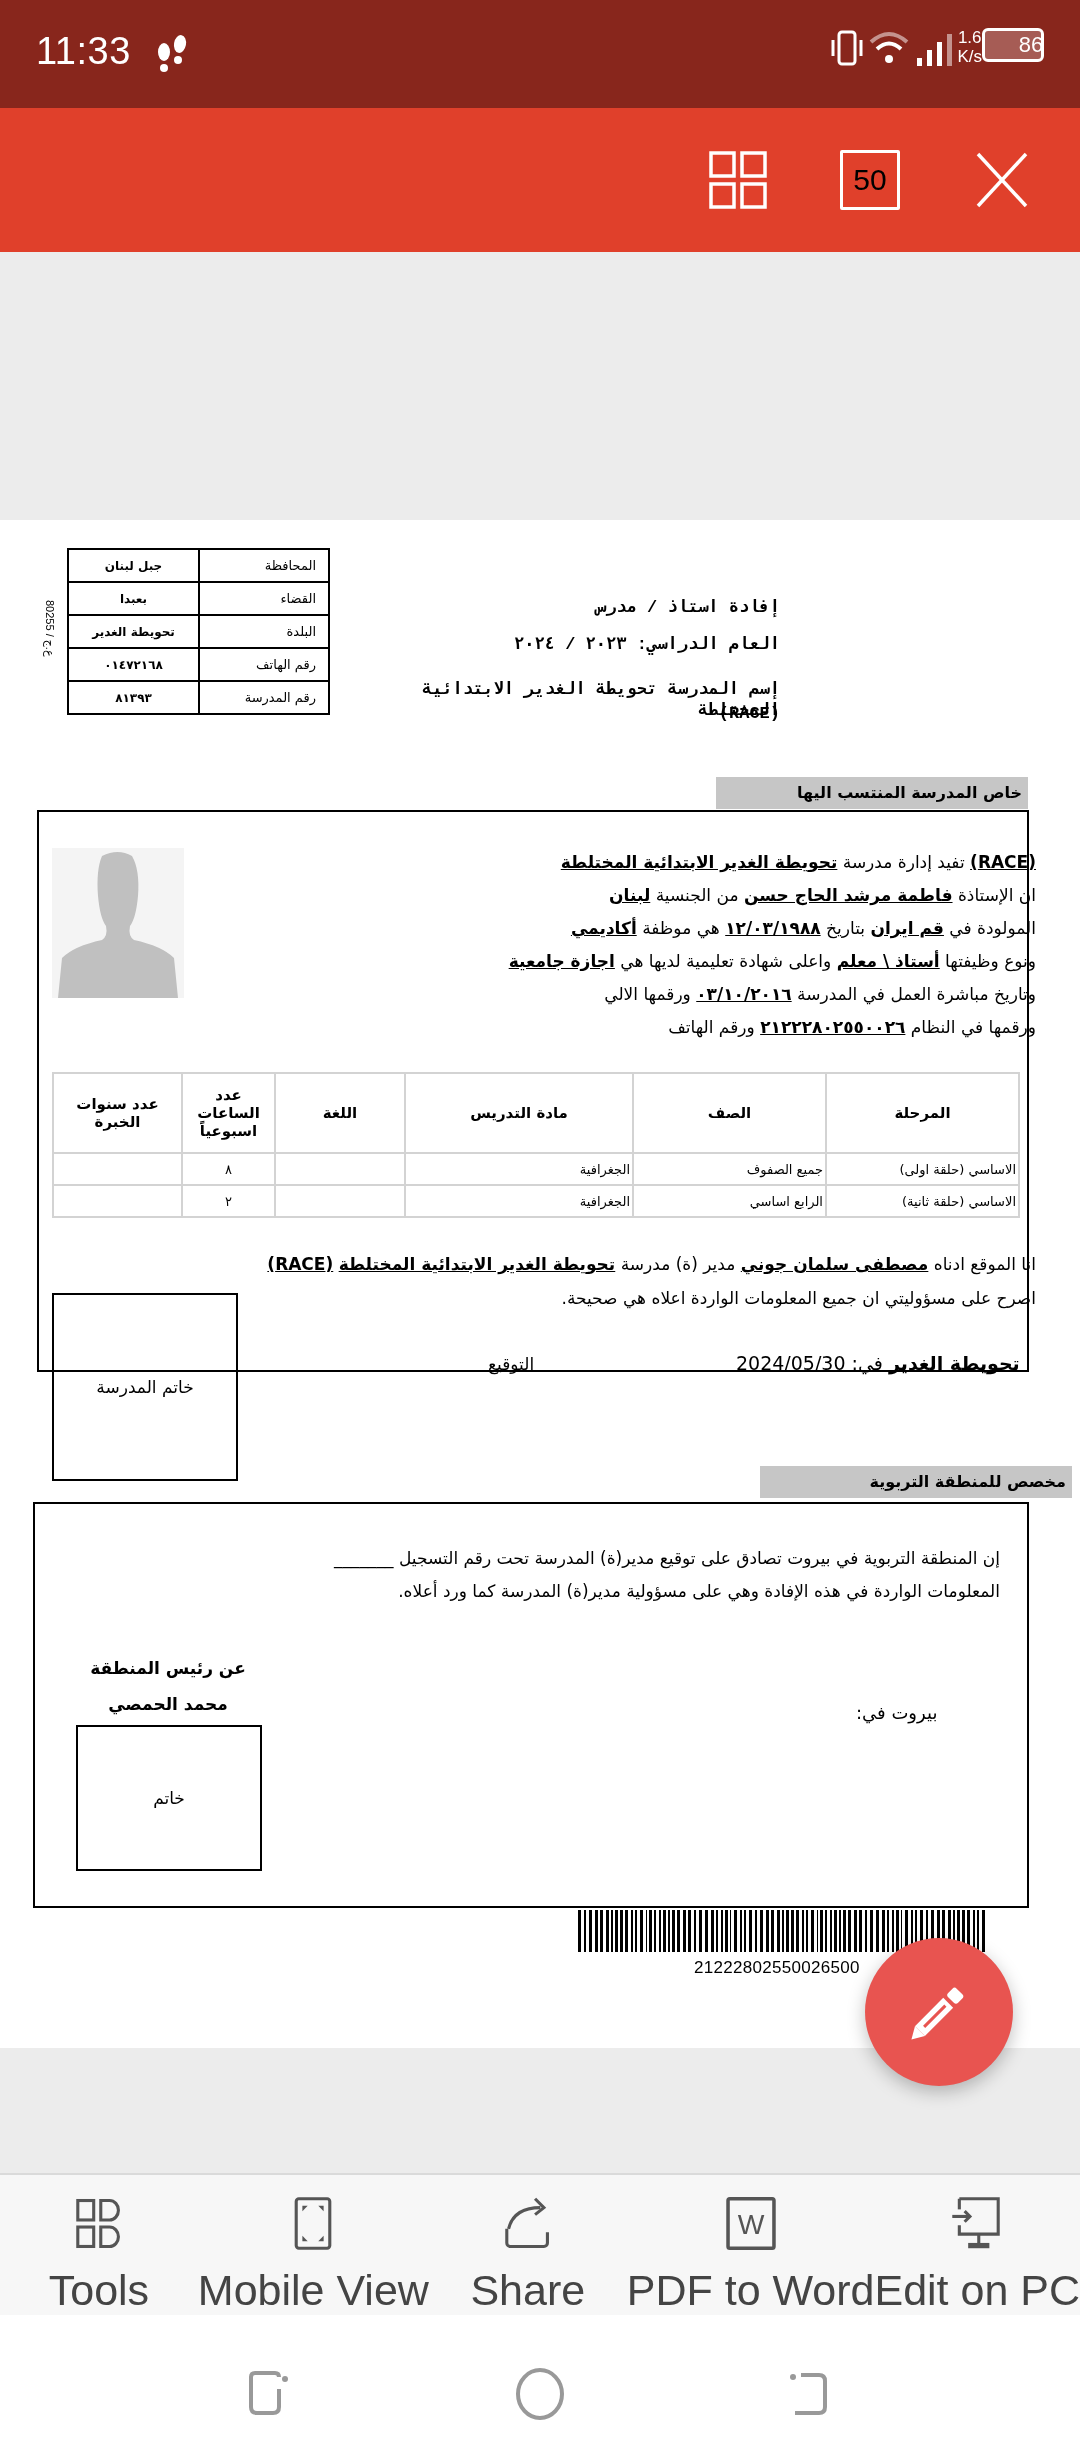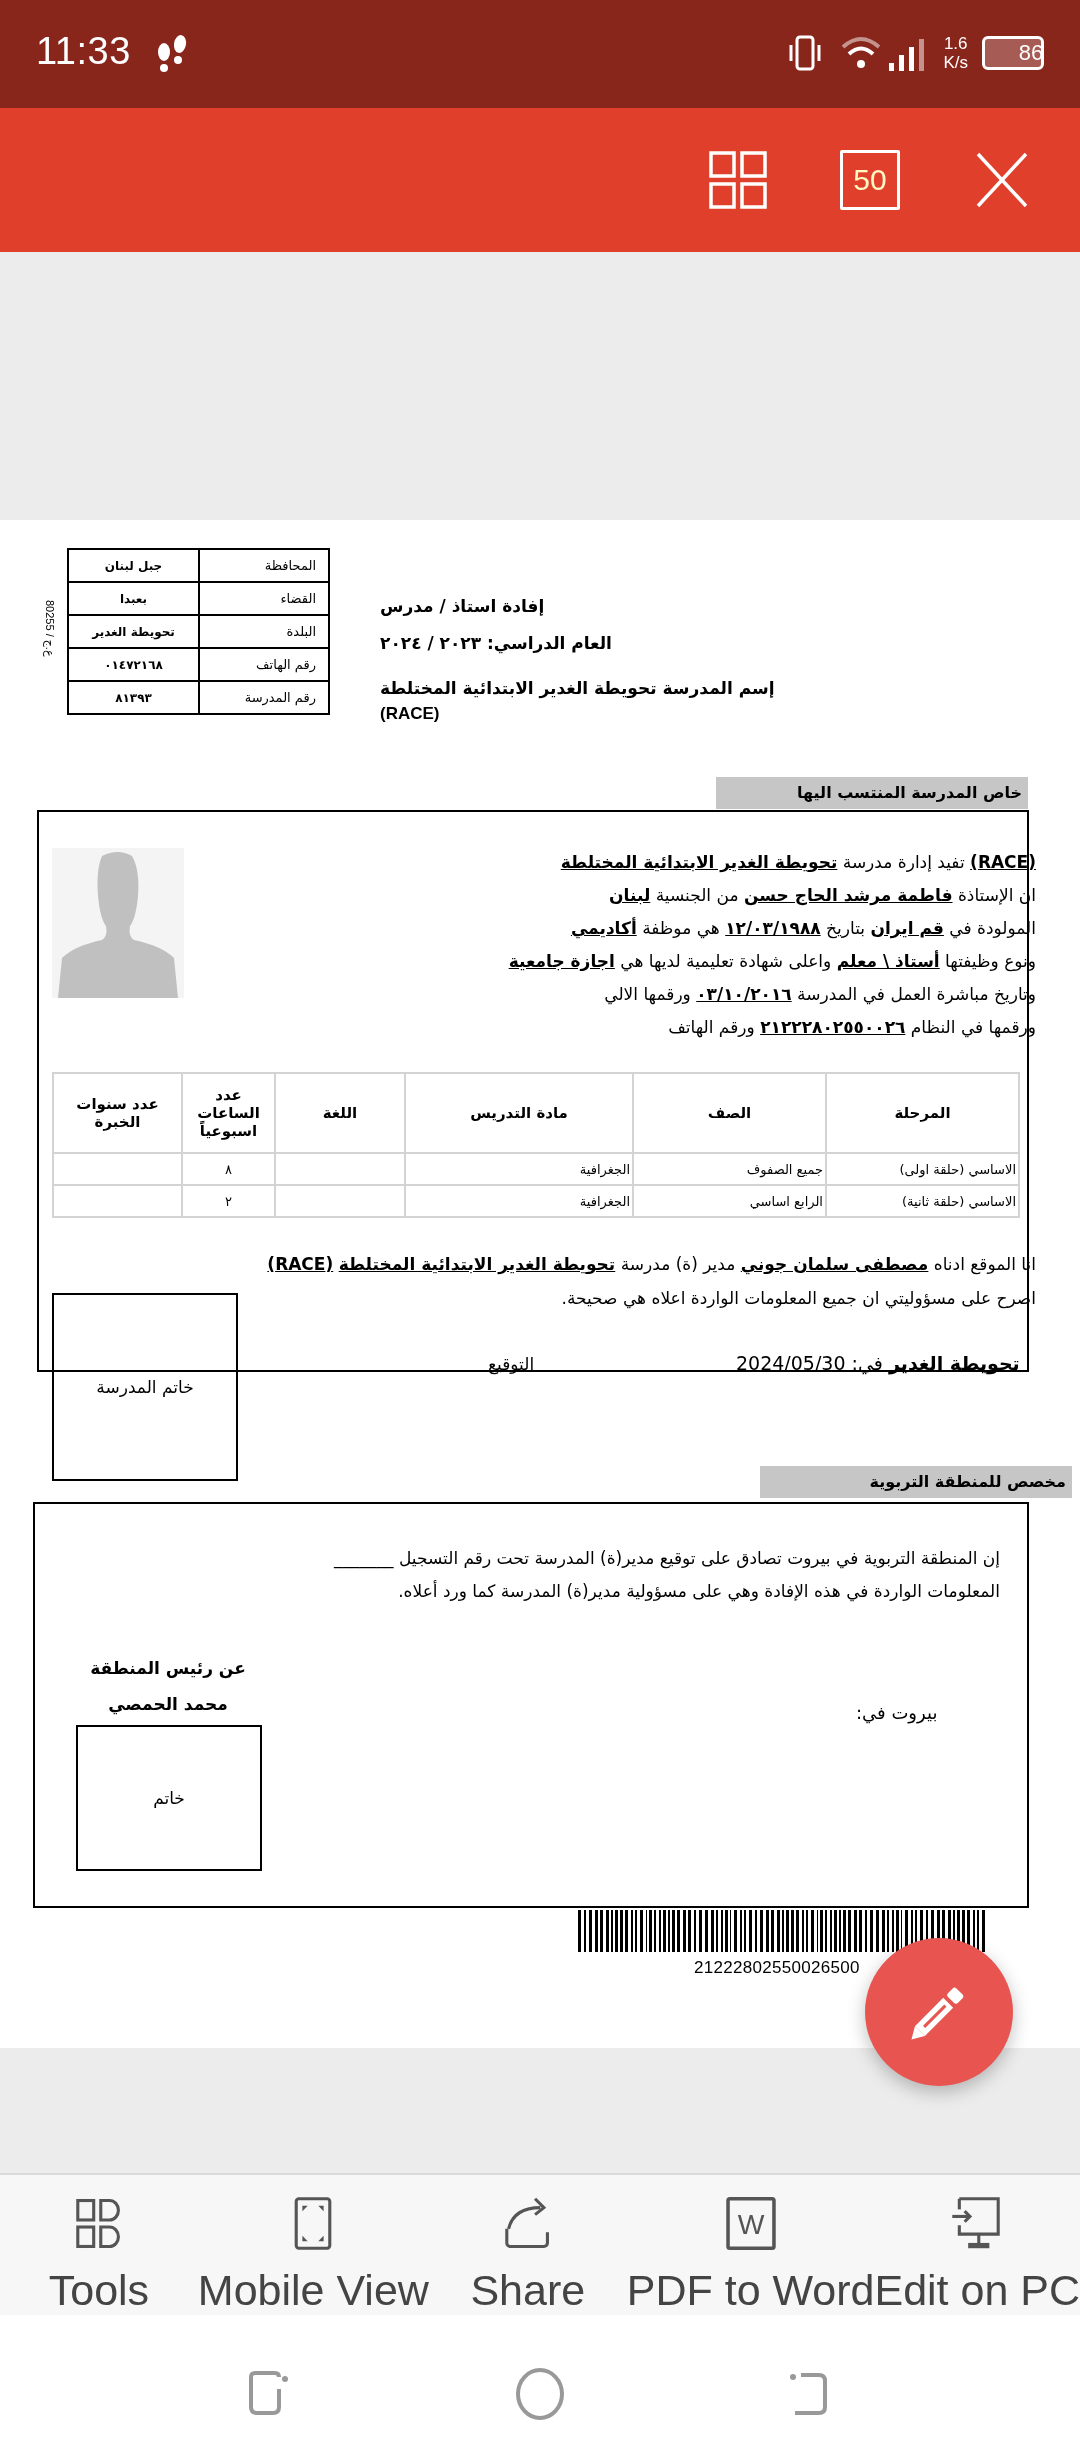--- a/index.html
+++ b/index.html
@@ -4,39 +4,39 @@
 <style>
   * { box-sizing: border-box; margin: 0; padding: 0; }
   html, body { width: 1080px; height: 2460px; overflow: hidden; background: #ffffff; font-family: "Liberation Sans", "DejaVu Sans", sans-serif; }
   .abs { position: absolute; }
   #root { position: relative; width: 1080px; height: 2460px; background: #ececec; }
 
   
   .statusbar { position: absolute; left: 0; top: 0; width: 1080px; height: 108px; background: #88261c; color: #fff; }
   .statusbar .time { position: absolute; left: 36px; top: 30px; font-size: 38px; letter-spacing: 0.5px; }
   .statusbar .steps { position: absolute; left: 152px; top: 32px; font-size: 34px; }
-  .statusbar .right { position: absolute; right: 36px; top: 28px; height: 50px; display: flex; align-items: center; gap: 14px; }
+  .statusbar .right { position: absolute; right: 36px; top: 28px; height: 50px; display: flex; align-items: flex-start; }
   .speed { font-size: 17px; line-height: 19px; text-align: center; }
   .battery { width: 62px; height: 34px; border: 3px solid #fff; border-radius: 6px; display: flex; align-items: center; justify-content: center; font-size: 22px; background: rgba(255,255,255,0.25); padding-left: 36px; }
 
   
   .toolbar { position: absolute; left: 0; top: 108px; width: 1080px; height: 144px; background: #e0402b; }
   .tb-btn { position: absolute; top: 42px; width: 60px; height: 60px; cursor: pointer; }
 
   
   .doc-page { position: absolute; left: 0; top: 520px; width: 1080px; height: 1528px; background: #ffffff; color: #000; }
   .ar { direction: rtl; font-family: "DejaVu Sans", "Liberation Sans", sans-serif; }
 
   .info-table { position: absolute; left: 67px; top: 28px; width: 263px; border-collapse: collapse; font-size: 13px; }
   .info-table td { border: 2px solid #000; height: 33px; text-align: center; padding: 0 4px; }
   .info-table td.lbl { width: 130px; text-align: right; padding-right: 12px; font-size: 13px; }
   .info-table td.val { font-weight: bold; font-size: 12px; }
   .side-ref { position: absolute; left: 26px; top: 80px; transform: rotate(90deg); transform-origin: left top; font-size: 11px; white-space: nowrap; left: 56px; }
 
-  .doc-title { position: absolute; left: 380px; width: 400px; text-align: left; font-weight: bold; font-size: 17px; }
+  .doc-title { position: absolute; left: 380px; width: 400px; text-align: right; font-weight: bold; font-size: 17px; font-family: Liberation Mono, monospace; }
 
   .sec-header { position: absolute; height: 32px; background: #c6c6c6; font-weight: bold; font-size: 16px; padding-right: 6px; line-height: 32px; text-align: right; }
   .sec-box { position: absolute; border: 2px solid #000; }
 
   .para { position: absolute; right: 44px; font-size: 17px; line-height: 33px; text-align: right; width: 620px; }
   .para b { text-decoration: underline; }
 
   .photo { position: absolute; left: 52px; top: 328px; width: 132px; height: 150px; background: #f4f4f4; overflow: hidden; }
 
   .teach-table { position: absolute; left: 52px; top: 552px; width: 968px; border-collapse: collapse; font-size: 14px; }
@@ -101,21 +101,21 @@
     </div>
   </div>
 
   <div class="toolbar">
     <svg class="tb-btn" style="left:708px;" viewBox="0 0 60 60">
       <rect x="3" y="3" width="23" height="23" fill="none" stroke="#fff" stroke-width="3.5"></rect>
       <rect x="34" y="3" width="23" height="23" fill="none" stroke="#fff" stroke-width="3.5"></rect>
       <rect x="3" y="34" width="23" height="23" fill="none" stroke="#fff" stroke-width="3.5"></rect>
       <rect x="34" y="34" width="23" height="23" fill="none" stroke="#fff" stroke-width="3.5"></rect>
     </svg>
-    <div class="tb-btn" style="left:840px;border:3.5px solid #fff;border-radius:2px;color:#fef9c3;display:flex;align-items:center;justify-content:center;font-size:30px;">
+    <div class="tb-btn" style="left:840px;border:3.5px solid #fff;border-radius:2px;color:#000000;display:flex;align-items:center;justify-content:center;font-size:30px;">
       <span>50</span>
     </div>
     <svg class="tb-btn" style="left:972px;" viewBox="0 0 60 60">
       <line x1="6" y1="4" x2="54" y2="56" stroke="#fff" stroke-width="3.5"></line>
       <line x1="54" y1="4" x2="6" y2="56" stroke="#fff" stroke-width="3.5"></line>
     </svg>
   </div>
 
   <div class="doc-page">
 

